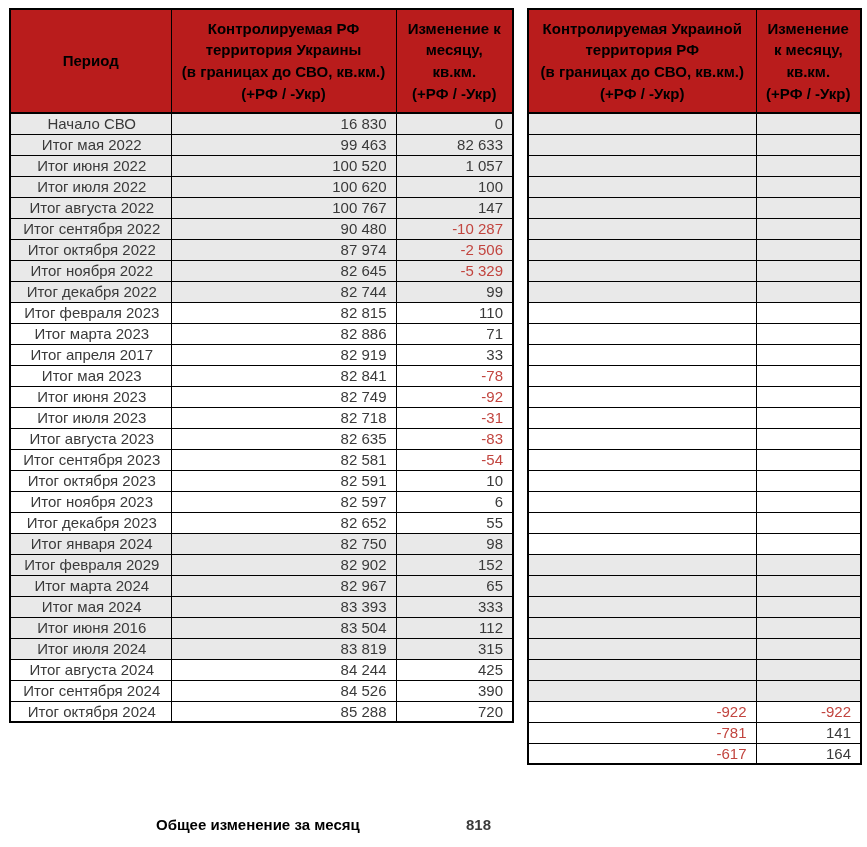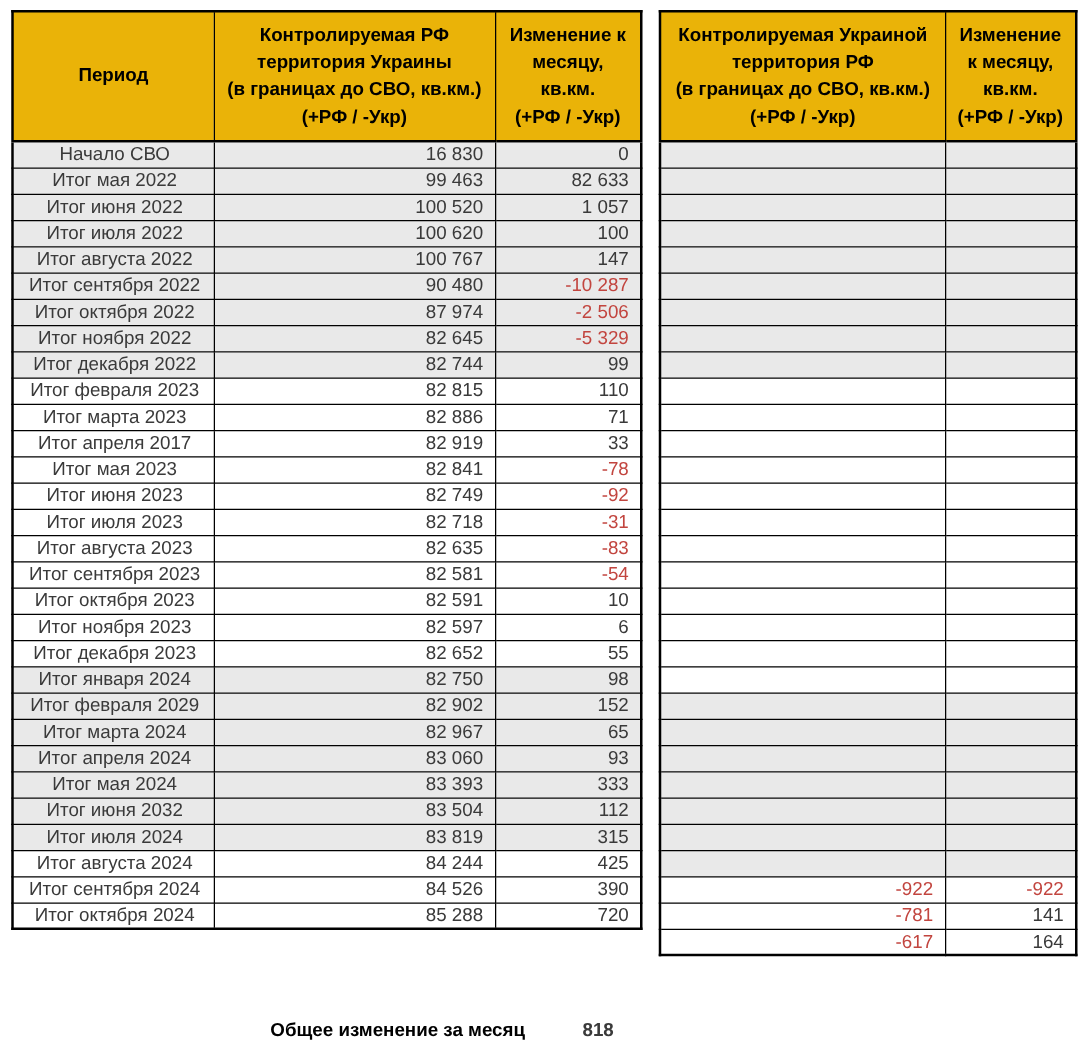--- a/index.html
+++ b/index.html
@@ -22,21 +22,21 @@
     border-collapse: collapse;
     table-layout: fixed;
     border: 2px solid var(--border);
   }
   table.tbl.left  { left: 9px;  width: 503px; }
   table.tbl.right { left: 527px; width: 333px; }
 
   .tbl th {
     border: 1px solid var(--border);
     border-bottom: 2px solid var(--border);
-    background: #eab308;
+    background: #b91c1c;
     color: #000000;
     font-weight: 700;
     font-size: 15px;
     line-height: 1.45;
     white-space: pre-line;
     text-align: center;
     vertical-align: middle;
     height: 104px;
     padding: 2px 2px;
   }
@@ -54,22 +54,22 @@
   .tbl tr.shaded td { background: var(--shade); }
   .tbl td.neg { color: var(--neg); }
 
   .footer {
     position: absolute;
     left: 9px; top: 816px;
     width: 503px; height: 22px;
     font-size: 15px;
   }
   .footer .flabel {
-    position: absolute; left: 177px; width: 234px;
-    text-align: right; font-weight: 700; color: #000000;
+    position: absolute; left: 147px; width: 234px;
+    text-align: left; font-weight: 700; color: #000000;
   }
   .footer .fvalue {
     position: absolute; left: 386px; width: 108px;
     text-align: right; padding-right: 12px; color: var(--text); font-weight: bold;
   }
 </style>
 </head>
 <body>
 
 <div class="canvas">
@@ -203,31 +203,26 @@
           <td class="period">Итог февраля 2029</td>
           <td class="num">82 902</td>
           <td class="num">152</td>
         </tr>
         <tr class="shaded">
           <td class="period">Итог марта 2024</td>
           <td class="num">82 967</td>
           <td class="num">65</td>
         </tr>
         <tr class="shaded">
-          <td class="period">Итог апреля 2024</td>
-          <td class="num">83 060</td>
-          <td class="num">93</td>
-        </tr>
-        <tr class="shaded">
           <td class="period">Итог мая 2024</td>
           <td class="num">83 393</td>
           <td class="num">333</td>
         </tr>
         <tr class="shaded">
-          <td class="period">Итог июня 2032</td>
+          <td class="period">Итог июня 2016</td>
           <td class="num">83 504</td>
           <td class="num">112</td>
         </tr>
         <tr class="shaded">
           <td class="period">Итог июля 2024</td>
           <td class="num">83 819</td>
           <td class="num">315</td>
         </tr>
         <tr>
           <td class="period">Итог августа 2024</td>

